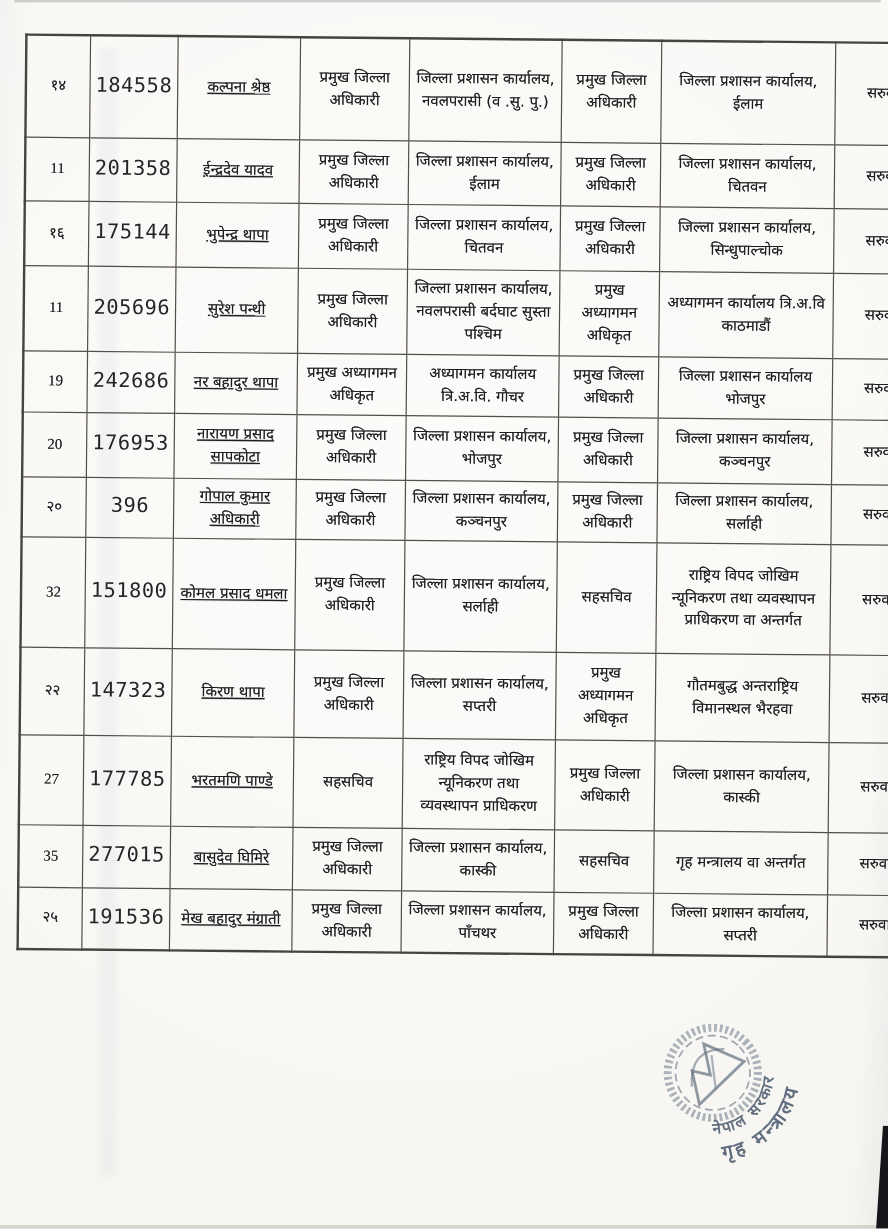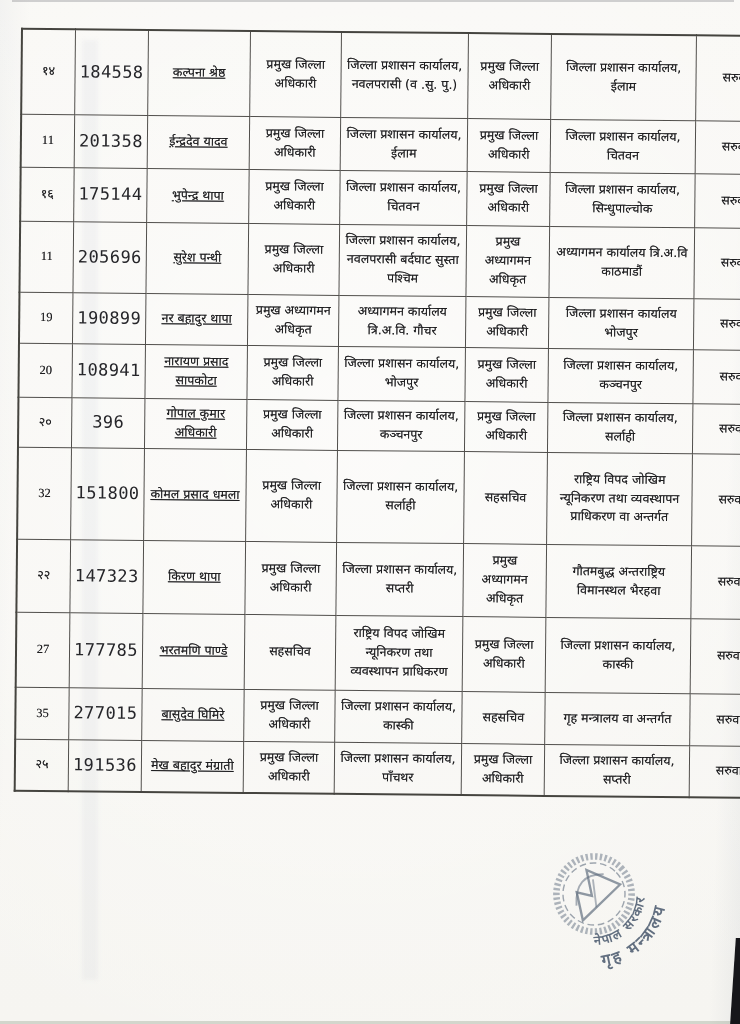--- a/index.html
+++ b/index.html
@@ -97,31 +97,31 @@
           <td class="c-employee_id">205696</td>
           <td class="c-name">सुरेश पन्थी</td>
           <td class="c-current_position">प्रमुख जिल्ला अधिकारी</td>
           <td class="c-current_office">जिल्ला प्रशासन कार्यालय, नवलपरासी बर्दघाट सुस्ता पश्चिम</td>
           <td class="c-new_position">प्रमुख अध्यागमन अधिकृत</td>
           <td class="c-new_office">अध्यागमन कार्यालय त्रि.अ.वि काठमाडौं</td>
           <td class="c-remark">सरुवा</td>
         </tr>
         <tr style="height: 51px;">
           <td class="c-serial">19</td>
-          <td class="c-employee_id">190899</td>
+          <td class="c-employee_id">242686</td>
           <td class="c-name">नर बहादुर थापा</td>
           <td class="c-current_position">प्रमुख अध्यागमन अधिकृत</td>
           <td class="c-current_office">अध्यागमन कार्यालय त्रि.अ.वि. गौचर</td>
           <td class="c-new_position">प्रमुख जिल्ला अधिकारी</td>
           <td class="c-new_office">जिल्ला प्रशासन कार्यालय भोजपुर</td>
           <td class="c-remark">सरुवा</td>
         </tr>
         <tr style="height: 54px;">
           <td class="c-serial">20</td>
-          <td class="c-employee_id">108941</td>
+          <td class="c-employee_id">176953</td>
           <td class="c-name">नारायण प्रसाद सापकोटा</td>
           <td class="c-current_position">प्रमुख जिल्ला अधिकारी</td>
           <td class="c-current_office">जिल्ला प्रशासन कार्यालय, भोजपुर</td>
           <td class="c-new_position">प्रमुख जिल्ला अधिकारी</td>
           <td class="c-new_office">जिल्ला प्रशासन कार्यालय, कञ्चनपुर</td>
           <td class="c-remark">सरुवा</td>
         </tr>
         <tr style="height: 50px;">
           <td class="c-serial">२०</td>
           <td class="c-employee_id">396</td>

